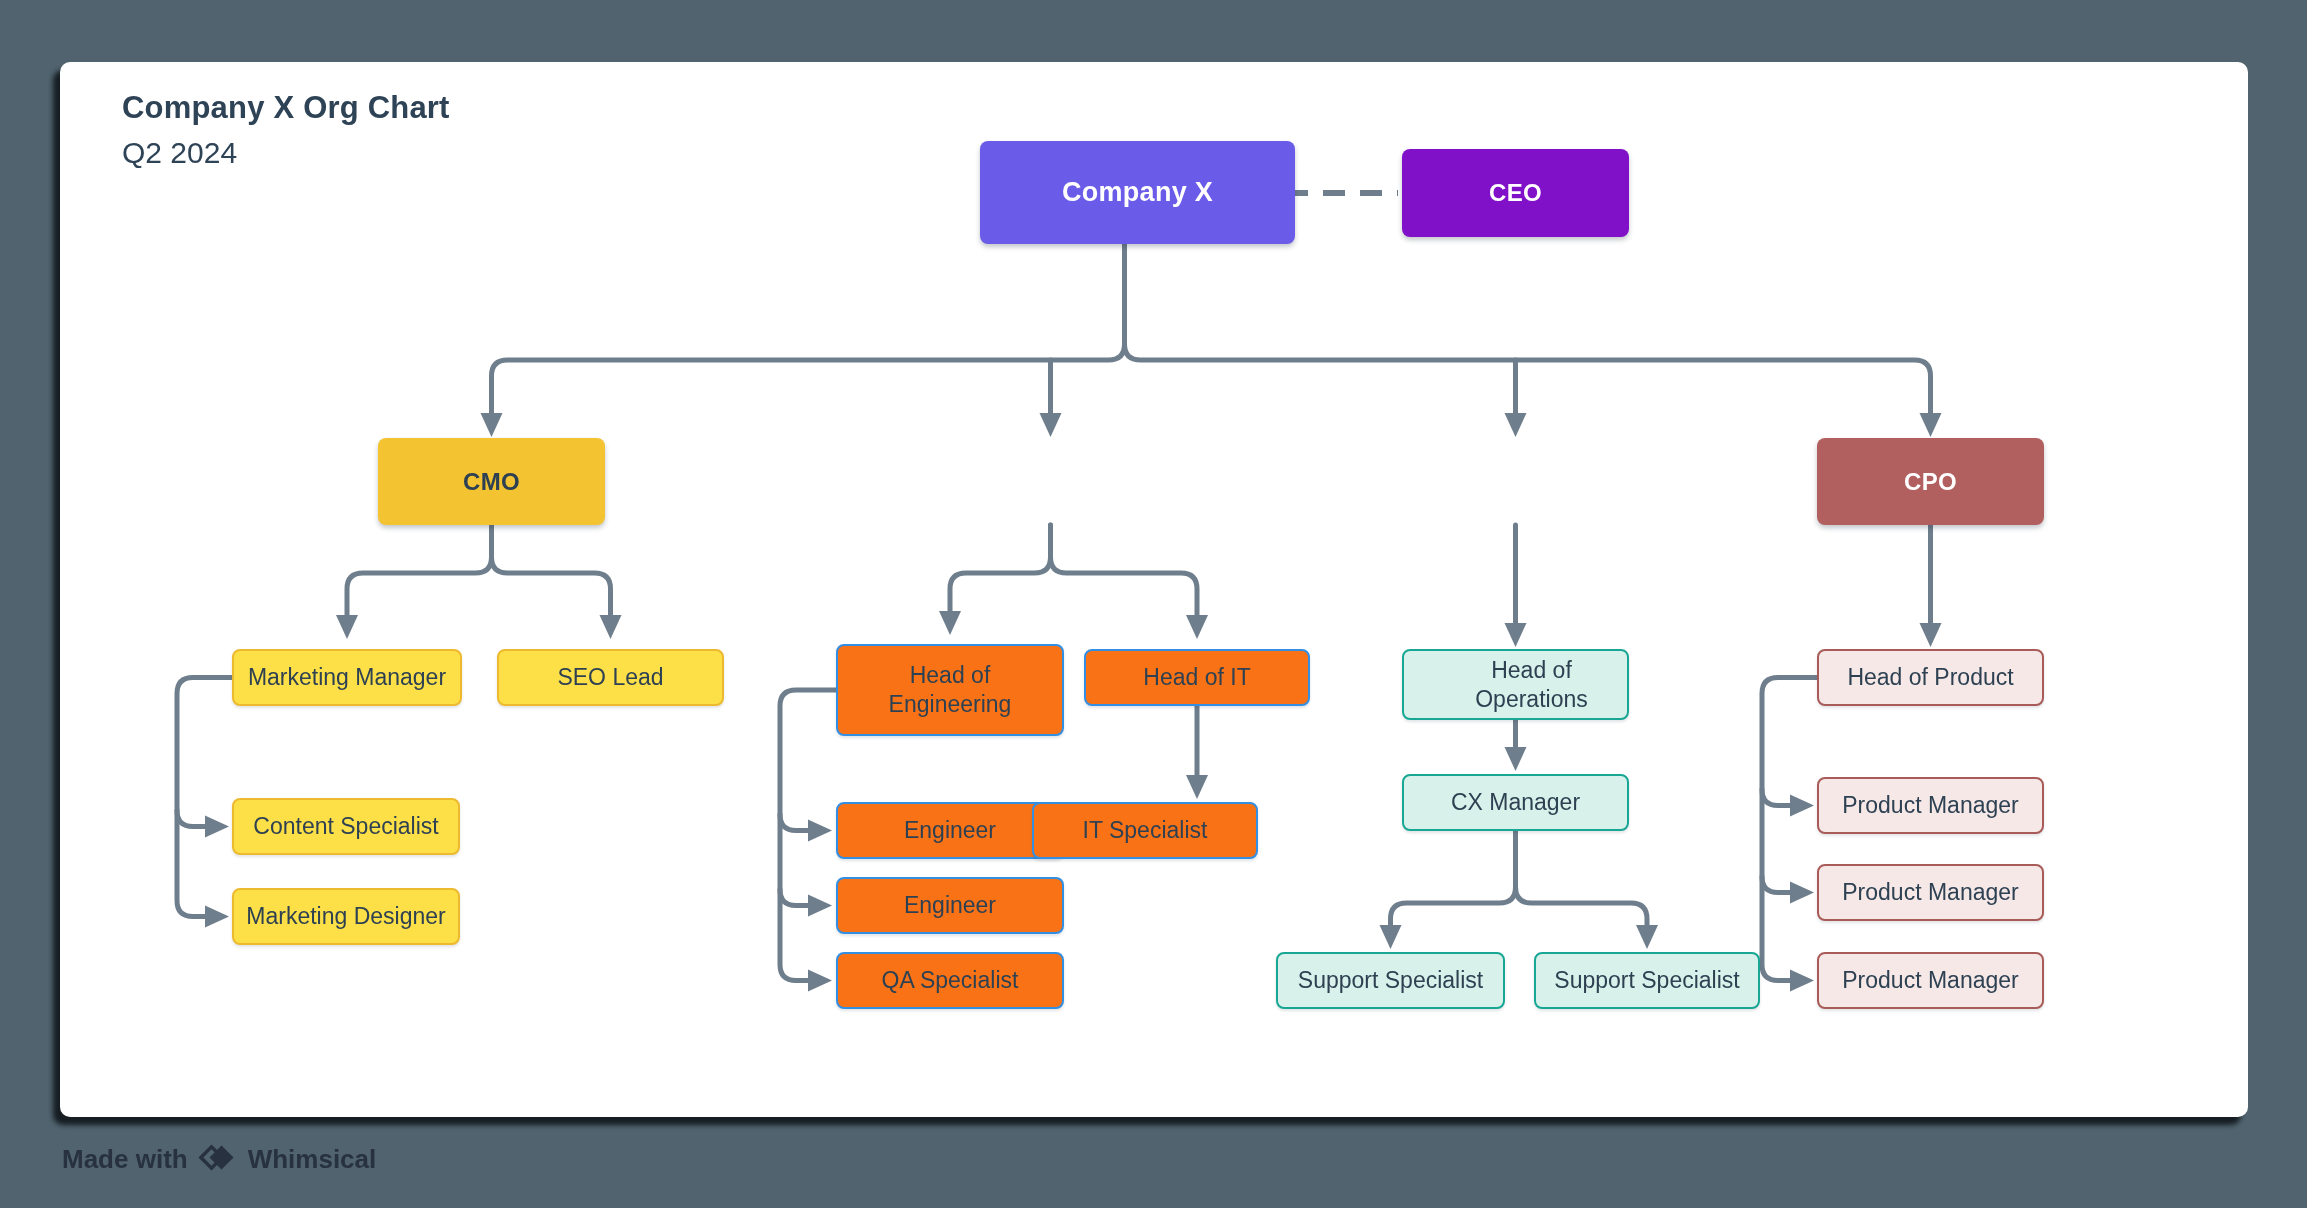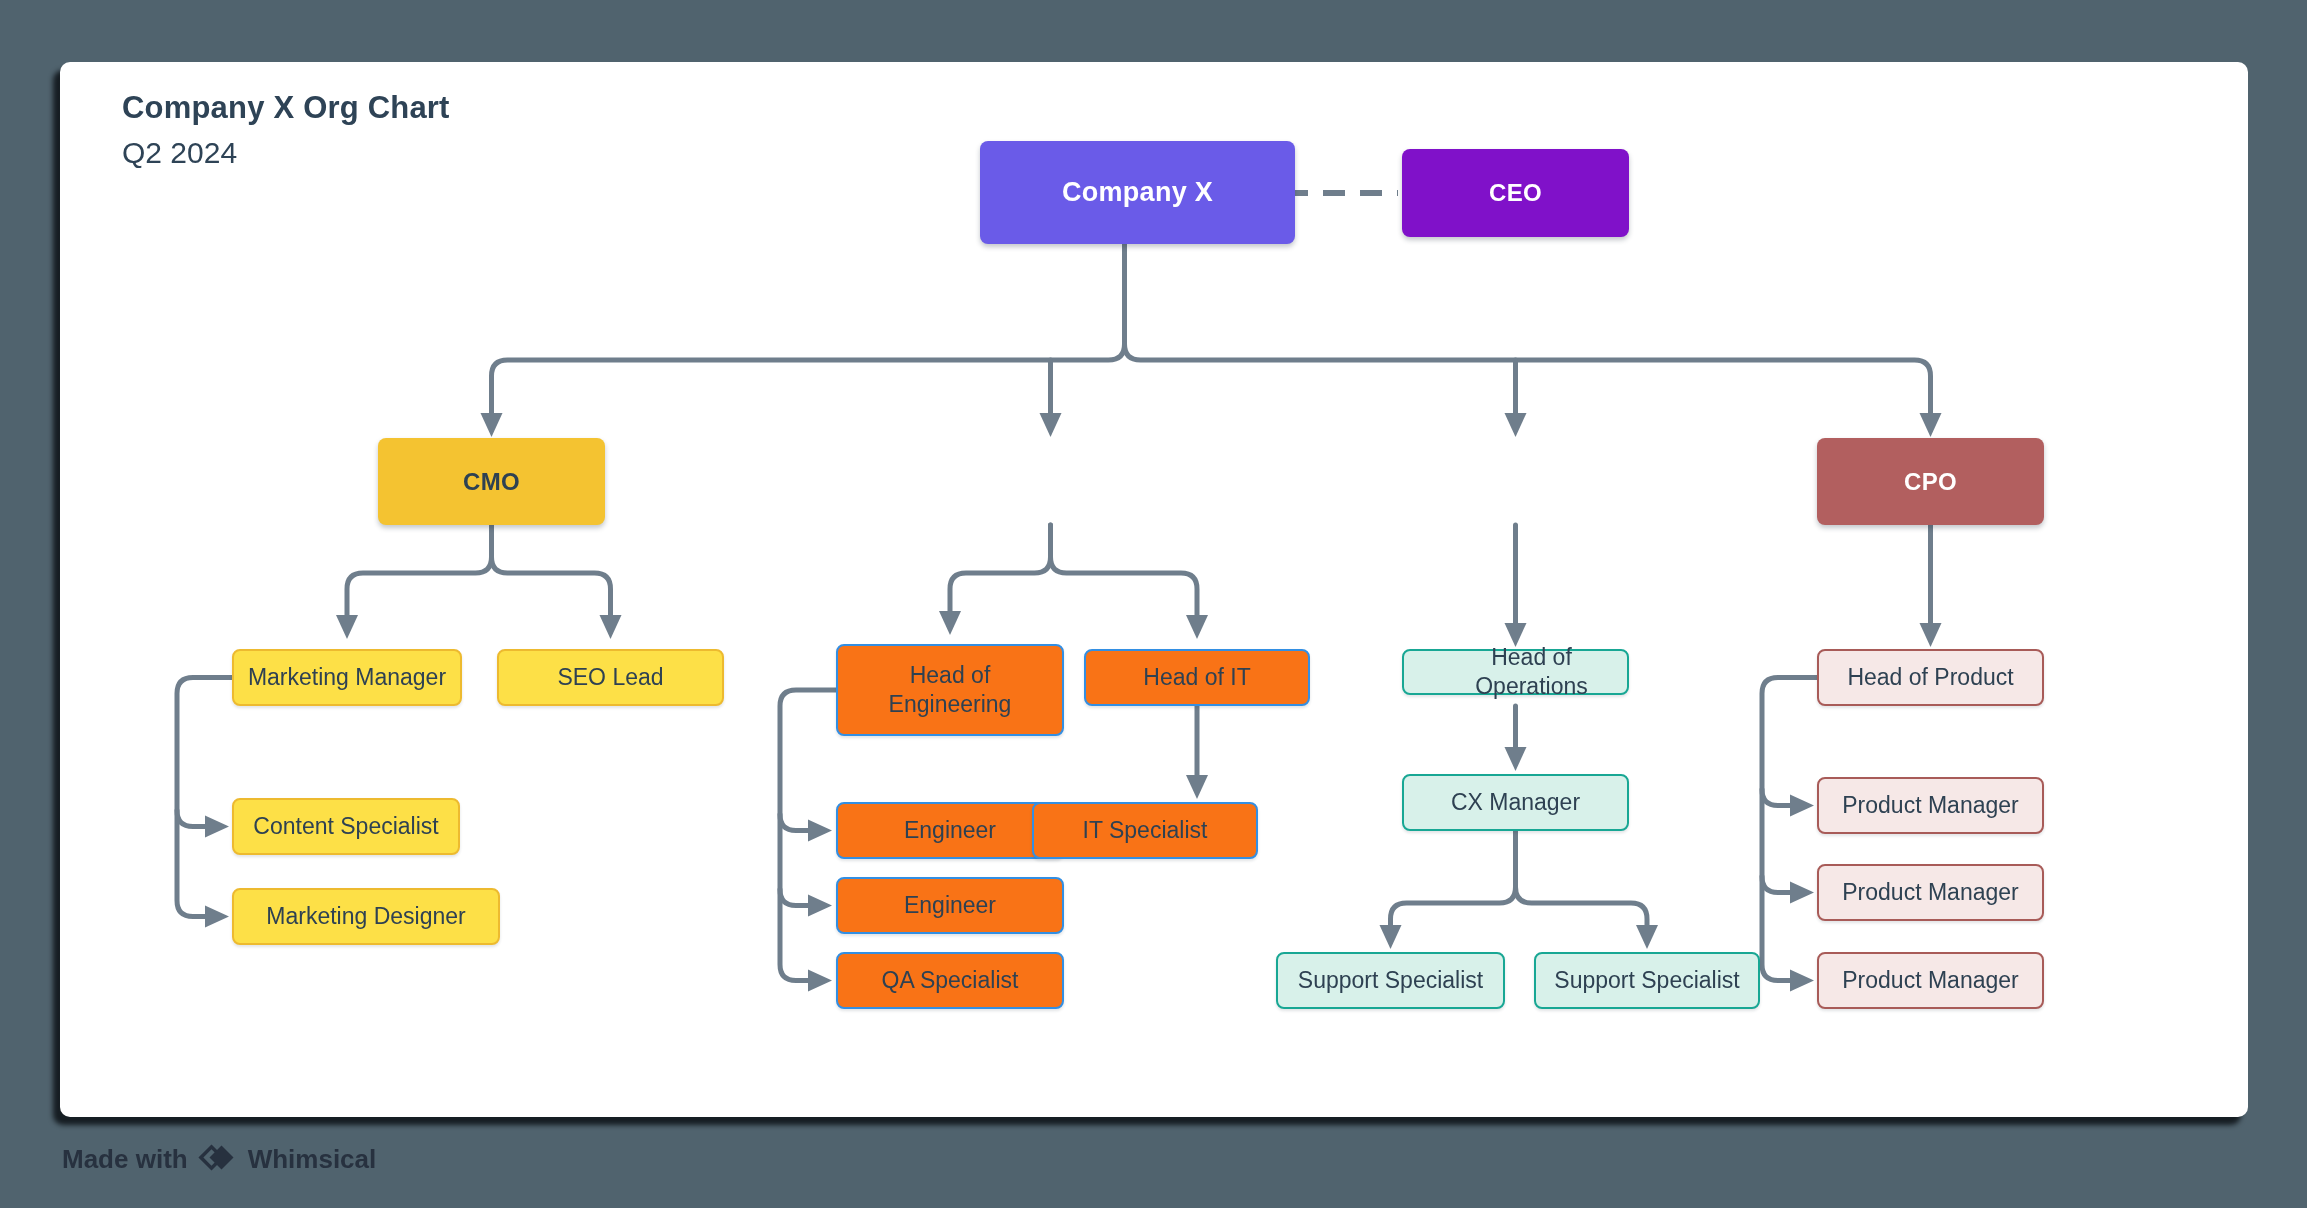--- a/index.html
+++ b/index.html
@@ -99,32 +99,32 @@
 
     <div class="node exec root v-company" style="left:907px;top:79px;width:315px;height:103px;margin-left:13px;">Company X</div>
     <div class="node exec v-ceo" style="left:1342px;top:87px;width:227px;height:88px;">CEO</div>
 
     <div class="node exec v-cmo" style="left:318px;top:376px;width:227px;height:87px;text-align:center;">CMO</div>
     <div class="node exec v-cpo" style="left:1757px;top:376px;width:227px;height:87px;">CPO</div>
 
     <div class="node leaf v-y" style="left:172px;top:587px;width:230px;height:57px;">Marketing Manager</div>
     <div class="node leaf v-y" style="left:437px;top:587px;width:227px;height:57px;">SEO Lead</div>
     <div class="node leaf v-y" style="left:172px;top:736px;width:228px;height:57px;">Content Specialist</div>
-    <div class="node leaf v-y" style="left:172px;top:826px;width:268px;height:57px;">Marketing Designer</div>
+    <div class="node leaf v-y" style="left:172px;top:826px;width:228px;height:57px;">Marketing Designer</div>
 
     <div class="node leaf v-b" style="left:776px;top:582px;width:228px;height:92px;">
       <span class="wrap-narrow">Head of Engineering</span>
     </div>
     <div class="node leaf v-b" style="left:1024px;top:587px;width:226px;height:57px;">Head of IT</div>
     <div class="node leaf v-b" style="left:776px;top:740px;width:228px;height:57px;">Engineer</div>
     <div class="node leaf v-b" style="left:776px;top:815px;width:228px;height:57px;">Engineer</div>
     <div class="node leaf v-b" style="left:776px;top:890px;width:228px;height:57px;">QA Specialist</div>
     <div class="node leaf v-b" style="left:972px;top:740px;width:226px;height:57px;">IT Specialist</div>
 
-    <div class="node leaf v-t" style="left:1342px;top:587px;width:227px;height:46px;padding-left:32px;">Head of Operations</div>
+    <div class="node leaf v-t" style="left:1342px;top:587px;width:227px;height:71px;padding-left:32px;">Head of Operations</div>
     <div class="node leaf v-t" style="left:1342px;top:712px;width:227px;height:57px;">CX Manager</div>
     <div class="node leaf v-t" style="left:1216px;top:890px;width:229px;height:57px;">Support Specialist</div>
     <div class="node leaf v-t" style="left:1474px;top:890px;width:226px;height:57px;">Support Specialist</div>
 
     <div class="node leaf v-r" style="left:1757px;top:587px;width:227px;height:57px;">Head of Product</div>
     <div class="node leaf v-r" style="left:1757px;top:715px;width:227px;height:57px;">Product Manager</div>
     <div class="node leaf v-r" style="left:1757px;top:802px;width:227px;height:57px;">Product Manager</div>
     <div class="node leaf v-r" style="left:1757px;top:890px;width:227px;height:57px;">Product Manager</div>
   </div>
 

